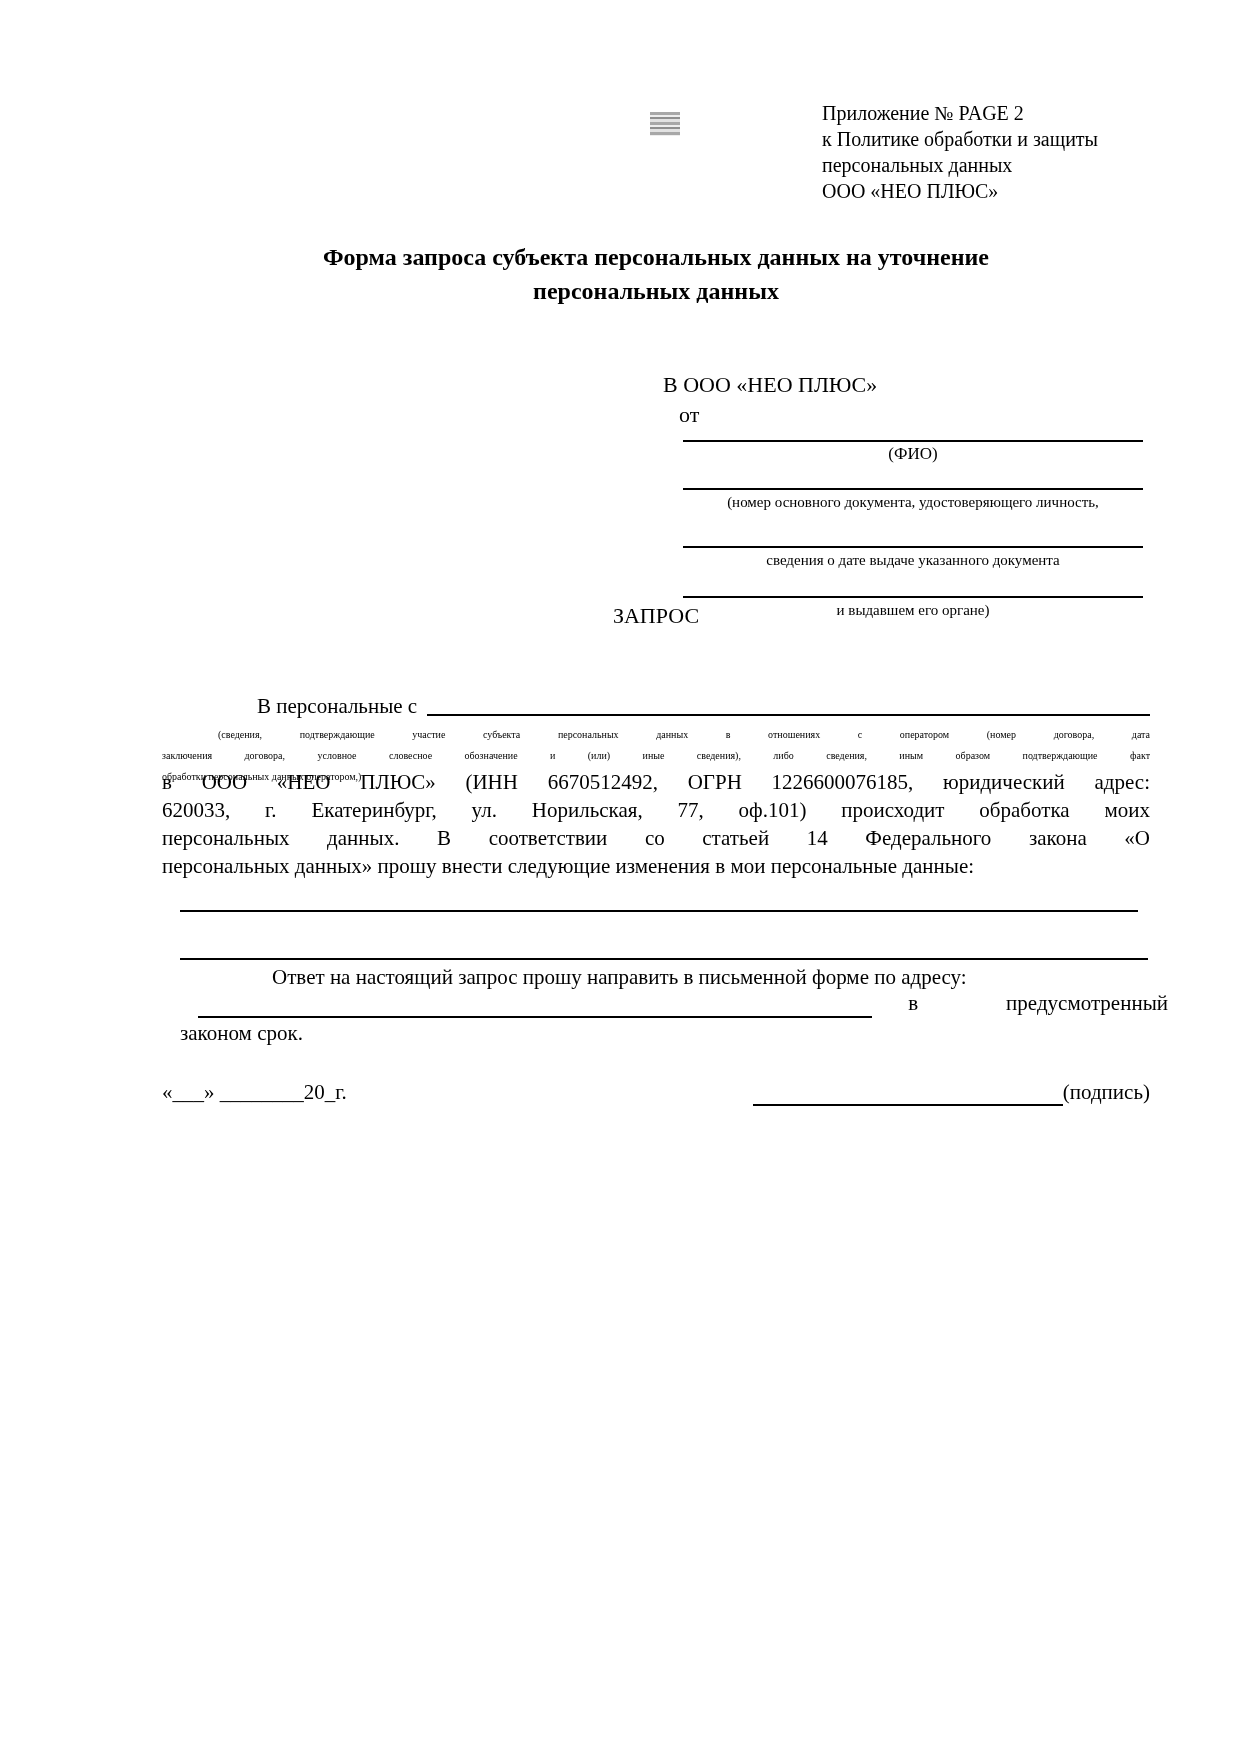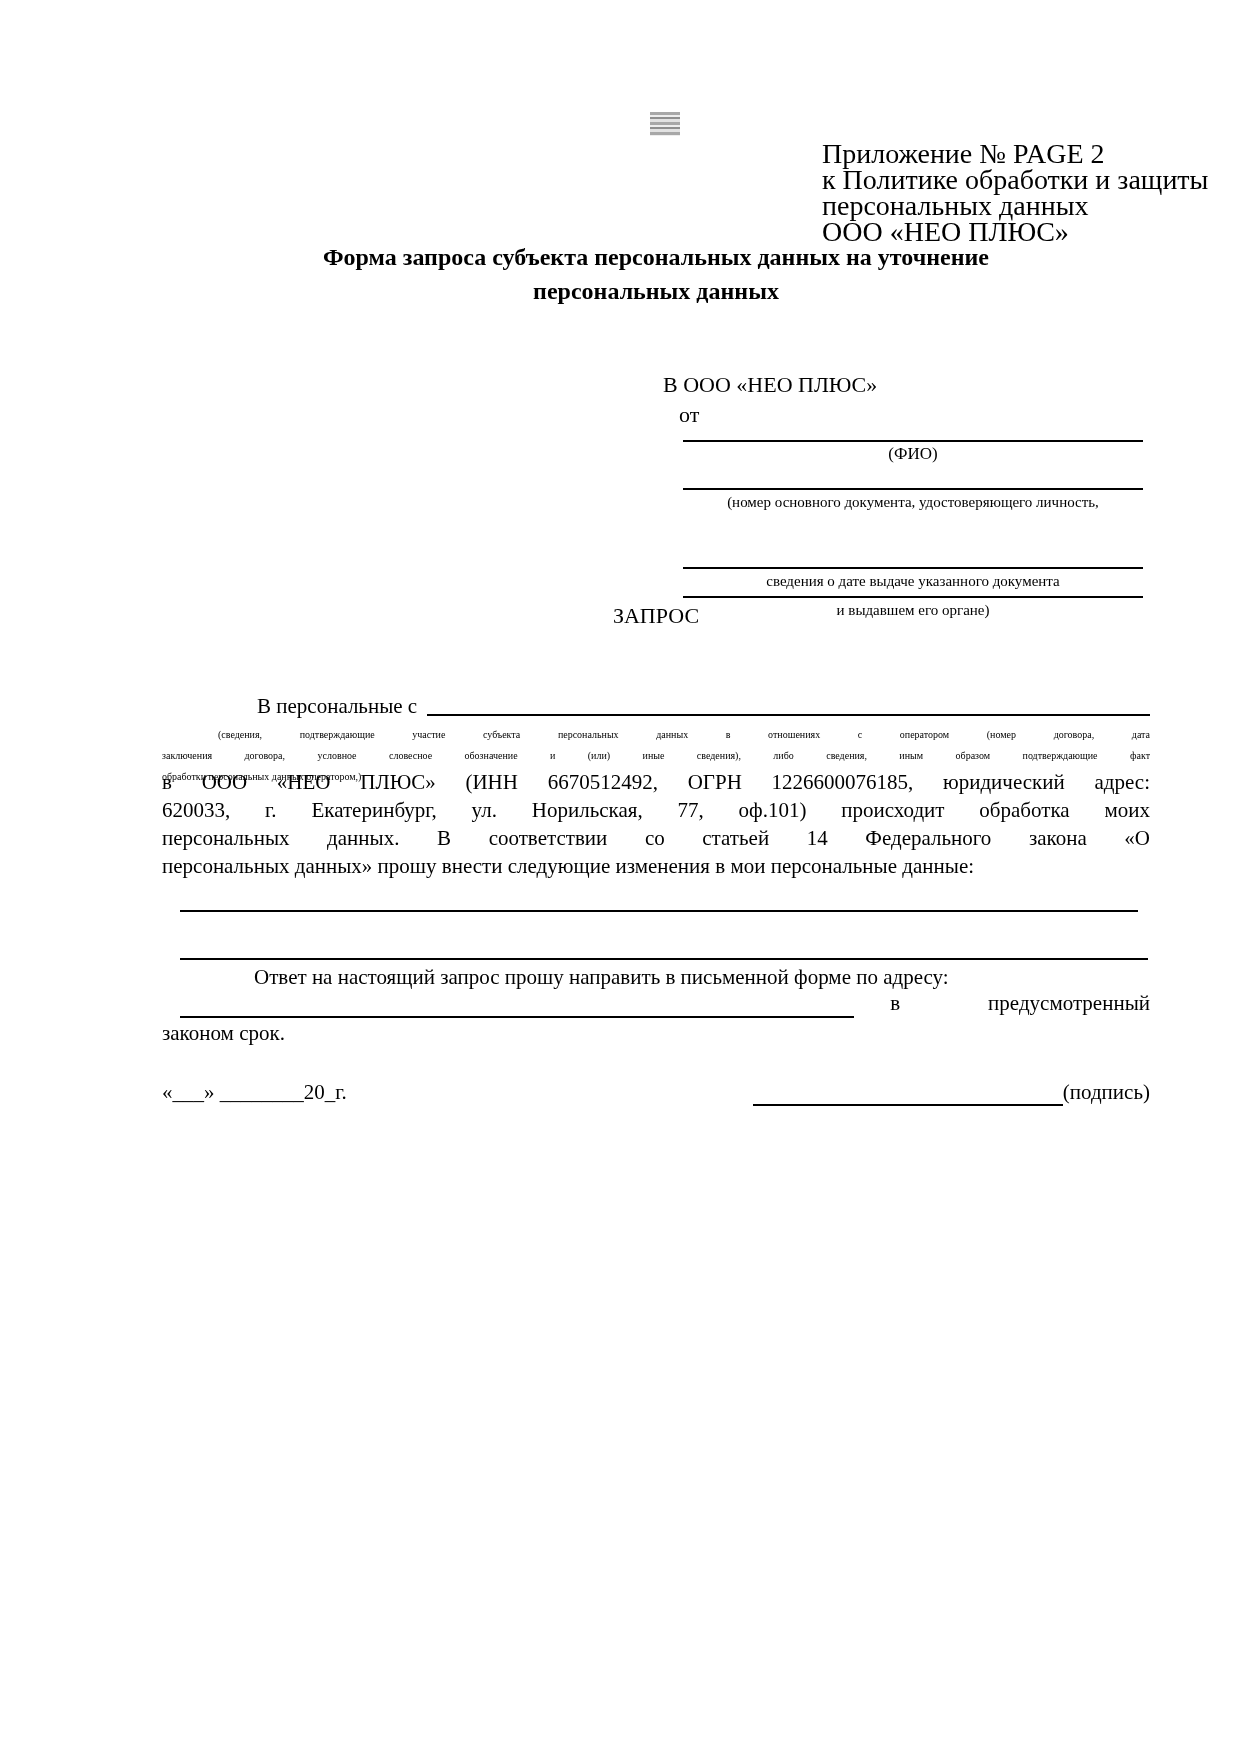--- a/index.html
+++ b/index.html
@@ -30,24 +30,23 @@
       #eeeeee 3px 5px,
       #8f8f8f 5px 7px,
       #e2e2e2 7px 10px
     );
   }
 
   .header-block {
     position: absolute;
     left: 822px;
     top: 100px;
-    font-size: 28px;
+    font-size: 20px;
     line-height: 26px;
     white-space: nowrap;
-    margin-top: 41px;
   }
 
   .title {
     position: absolute;
     left: 162px;
     top: 240px;
     width: 988px;
     text-align: center;
     font-weight: bold;
     font-size: 24px;
@@ -76,21 +75,21 @@
     border-bottom: 2px solid #000;
   }
   .field .cap {
     padding-top: 3px;
     font-size: 15px;
     line-height: 18px;
   }
   .field .cap.big { font-size: 17px; }
   .f1 { top: 420px; }
   .f2 { top: 468px; }
-  .f3 { top: 547px; }
+  .f3 { top: 526px; }
   .f4 { top: 576px; }
 
   .zapros {
     position: absolute;
     left: 162px;
     top: 602px;
     width: 988px;
     text-align: center;
     font-size: 22px;
     line-height: 28px;
@@ -155,21 +154,21 @@
     position: absolute;
     left: 180px;
     top: 938px;
     width: 968px;
     height: 20px;
     border-bottom: 2px solid #000;
   }
 
   .reply {
     position: absolute;
-    left: 162px;
+    left: 180px;
     top: 962px;
     width: 988px;
     font-size: 21px;
     line-height: 30px;
   }
   .reply .l1 { text-indent: 92px; }
   .reply .l2 {
     display: flex;
     align-items: flex-end;
     height: 26px;

